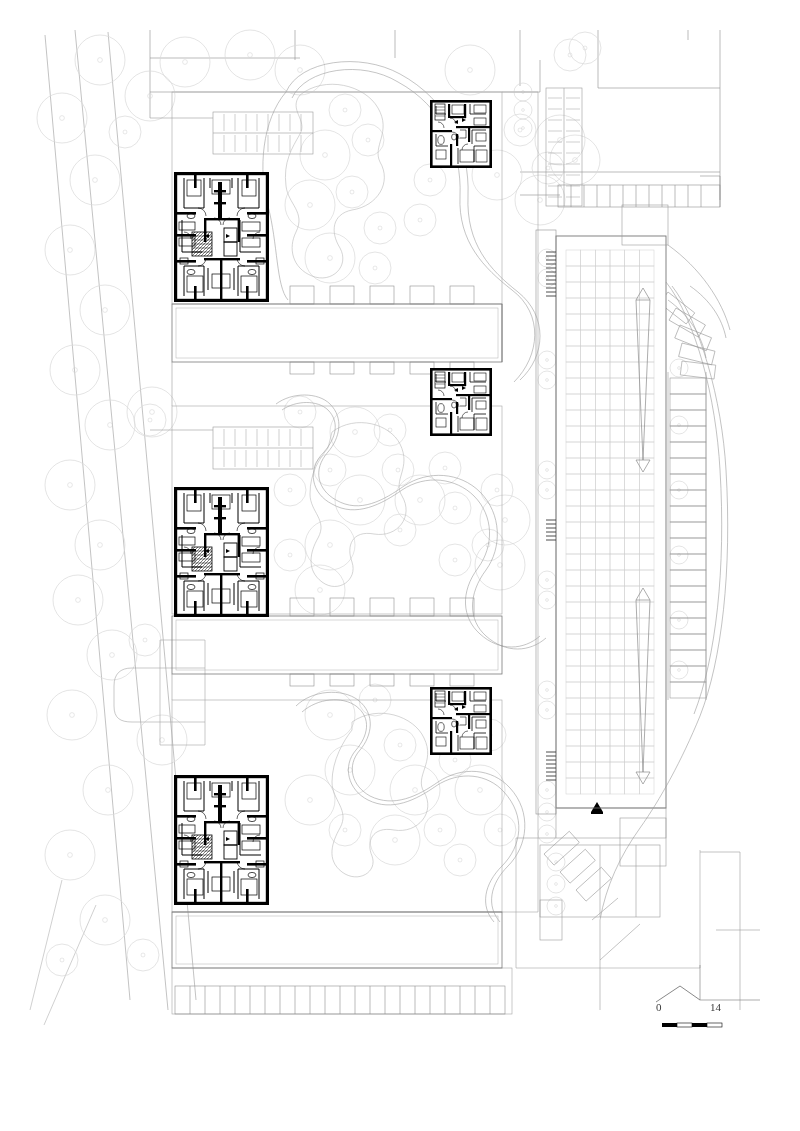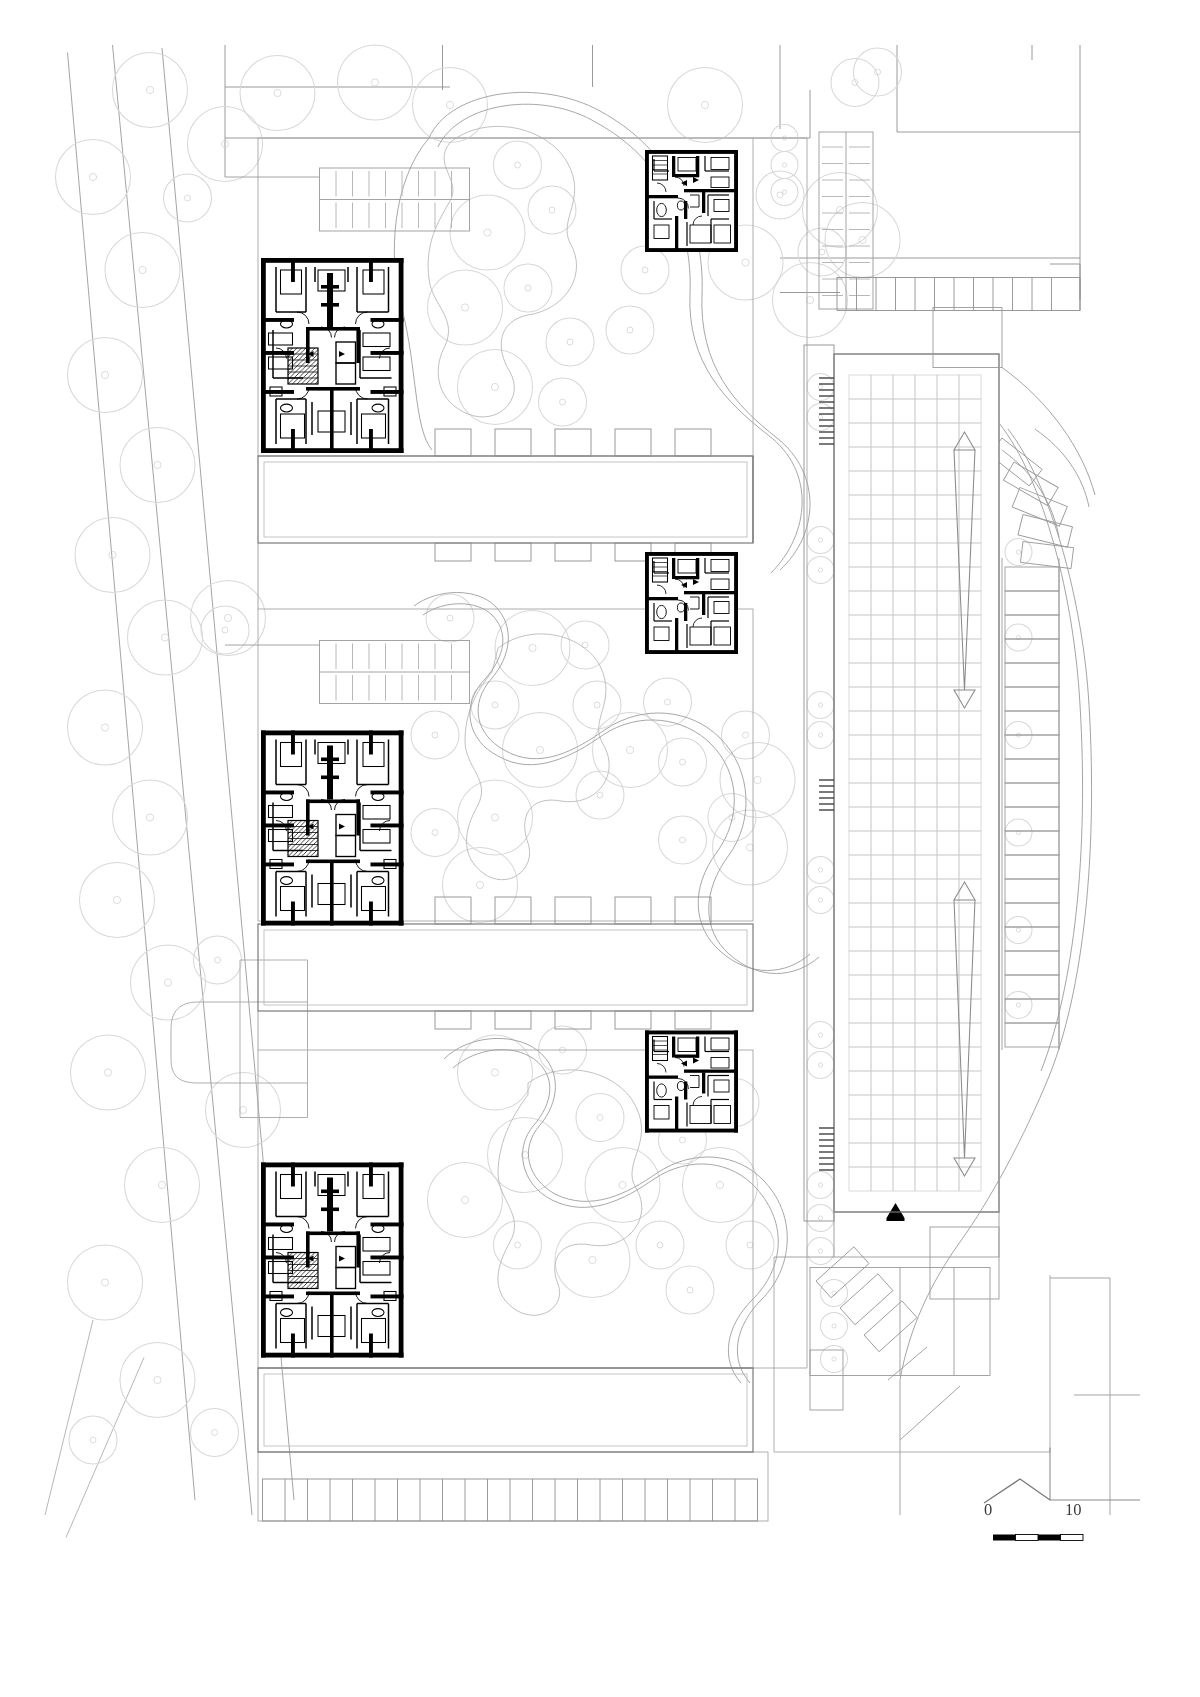--- a/index.html
+++ b/index.html
@@ -907,17 +907,17 @@
       <rect x="662" y="1023" width="15" height="4" fill="#000000"></rect>
       <rect x="677" y="1023" width="15" height="4" fill="#ffffff" stroke="#000" stroke-width="0.6"></rect>
       <rect x="692" y="1023" width="15" height="4" fill="#000000"></rect>
       <rect x="707" y="1023" width="15" height="4" fill="#ffffff" stroke="#000" stroke-width="0.6"></rect>
     </g>
   </svg>
 
   <div class="scale-wrap">
     <div class="scale-labels">
       <span class="s0">0</span>
-      <span class="s10">10</span>
+      <span class="s10">14</span>
     </div>
   </div>
 
 </div>
 
 </body></html>

